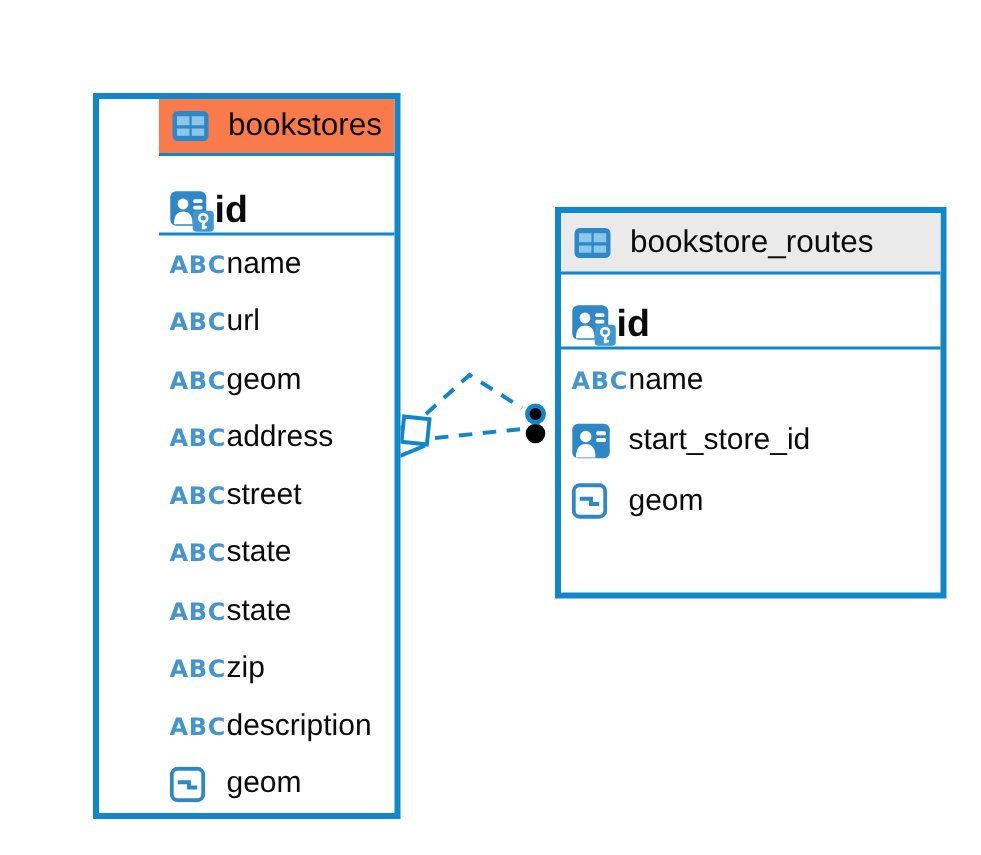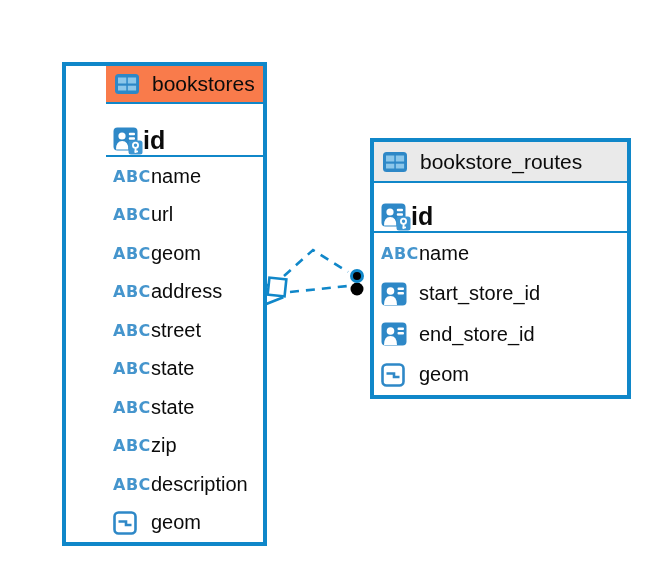--- a/index.html
+++ b/index.html
@@ -200,32 +200,20 @@
         <circle cx="9.5" cy="9" r="3.8" fill="#ffffff"></circle>
         <path d="M3 23 q0 -9 6.5 -9 q6.5 0 6.5 9 z" fill="#ffffff"></path>
         <rect x="16.5" y="5.5" width="6.5" height="2.6" rx="1" fill="#ffffff"></rect>
         <rect x="16.5" y="10" width="6.5" height="2.6" rx="1" fill="#ffffff"></rect>
       </svg>
     </span>
     <span>start_store_id</span>
   </div>
   <div class="col-row">
     <span class="icon-box">
-      <svg width="26" height="24" viewBox="0 0 26 24">
-        <rect x="0.5" y="0.5" width="25" height="23" rx="4" fill="#2E88C7"></rect>
-        <circle cx="9.5" cy="9" r="3.8" fill="#ffffff"></circle>
-        <path d="M3 23 q0 -9 6.5 -9 q6.5 0 6.5 9 z" fill="#ffffff"></path>
-        <rect x="16.5" y="5.5" width="6.5" height="2.6" rx="1" fill="#ffffff"></rect>
-        <rect x="16.5" y="10" width="6.5" height="2.6" rx="1" fill="#ffffff"></rect>
-      </svg>
-    </span>
-    <span>end_store_id</span>
-  </div>
-  <div class="col-row">
-    <span class="icon-box">
       <svg width="24" height="24" viewBox="0 0 24 24">
         <rect x="1.5" y="1.5" width="21" height="21" rx="4" fill="#ffffff" stroke="#2E88C7" stroke-width="2.6"></rect>
         <path d="M5.5 10.5 H13 V14 H18.5" fill="none" stroke="#2E88C7" stroke-width="2.6"></path>
       </svg>
     </span>
     <span>geom</span>
   </div>
 </div>
 
 </body></html>

